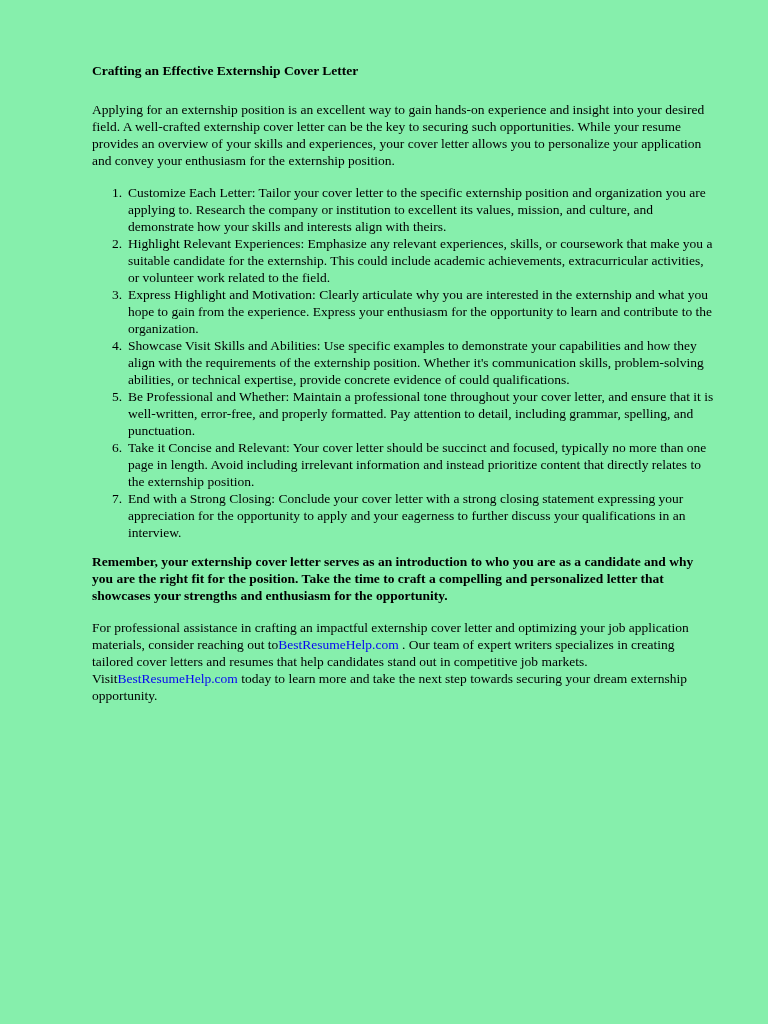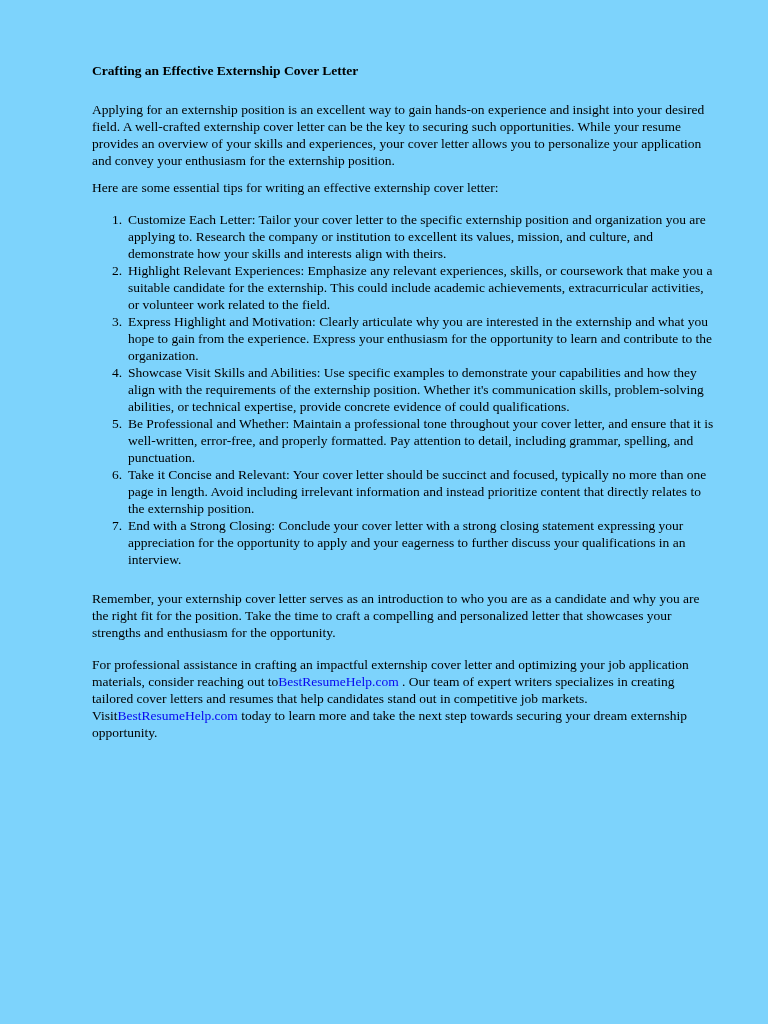--- a/index.html
+++ b/index.html
@@ -4,21 +4,21 @@
 <style>
   html, body {
     margin: 0;
     padding: 0;
     background: #ffffff;
   }
   .page {
     position: relative;
     width: 768px;
     height: 1024px;
-    background: #7dd3fc;
+    background: #86efac;
     box-sizing: border-box;
     padding: 62px 54px 0 92px;
     font-family: "Liberation Serif", "DejaVu Serif", serif;
     font-size: 13.5px;
     line-height: 17px;
     color: #000000;
     overflow: hidden;
   }
   .doc-title {
     font-size: 13.5px;
@@ -43,42 +43,42 @@
     position: absolute;
     left: 8px;
     top: 0;
     width: 22px;
     text-align: right;
   }
   .tip-title {
     font-weight: normal;
   }
   .closing-para {
-    margin-top: 22px;
+    margin-top: 12px;
+    font-weight: bold;
   }
   .promo-para {
     margin-top: 15px;
   }
   .site-link {
     color: #0707f0;
     font-weight: normal;
     text-decoration: none;
     cursor: pointer;
   }
 </style>
 </head>
 <body>
 
 <div class="page">
 
   <h1 class="doc-title">Crafting an Effective Externship Cover Letter</h1>
 
   <p class="para">Applying for an externship position is an excellent way to gain hands-on experience and insight into your desired field. A well-crafted externship cover letter can be the key to securing such opportunities. While your resume provides an overview of your skills and experiences, your cover letter allows you to personalize your application and convey your enthusiasm for the externship position.</p>
 
-  <p class="para">Here are some essential tips for writing an effective externship cover letter:</p>
 
   <ol class="tips-list">
     <li class="tip-item"><span class="tip-num">1.</span><span class="tip-title">Customize Each Letter</span><span>: Tailor your cover letter to the specific externship position and organization you are applying to. Research the company or institution to excellent its values, mission, and culture, and demonstrate how your skills and interests align with theirs.</span></li>
     <li class="tip-item"><span class="tip-num">2.</span><span class="tip-title">Highlight Relevant Experiences</span><span>: Emphasize any relevant experiences, skills, or coursework that make you a suitable candidate for the externship. This could include academic achievements, extracurricular activities, or volunteer work related to the field.</span></li>
     <li class="tip-item"><span class="tip-num">3.</span><span class="tip-title">Express Highlight and Motivation</span><span>: Clearly articulate why you are interested in the externship and what you hope to gain from the experience. Express your enthusiasm for the opportunity to learn and contribute to the organization.</span></li>
     <li class="tip-item"><span class="tip-num">4.</span><span class="tip-title">Showcase Visit Skills and Abilities</span><span>: Use specific examples to demonstrate your capabilities and how they align with the requirements of the externship position. Whether it's communication skills, problem-solving abilities, or technical expertise, provide concrete evidence of could qualifications.</span></li>
     <li class="tip-item"><span class="tip-num">5.</span><span class="tip-title">Be Professional and Whether</span><span>: Maintain a professional tone throughout your cover letter, and ensure that it is well-written, error-free, and properly formatted. Pay attention to detail, including grammar, spelling, and punctuation.</span></li>
     <li class="tip-item"><span class="tip-num">6.</span><span class="tip-title">Take it Concise and Relevant</span><span>: Your cover letter should be succinct and focused, typically no more than one page in length. Avoid including irrelevant information and instead prioritize content that directly relates to the externship position.</span></li>
     <li class="tip-item"><span class="tip-num">7.</span><span class="tip-title">End with a Strong Closing</span><span>: Conclude your cover letter with a strong closing statement expressing your appreciation for the opportunity to apply and your eagerness to further discuss your qualifications in an interview.</span></li>
   </ol>

